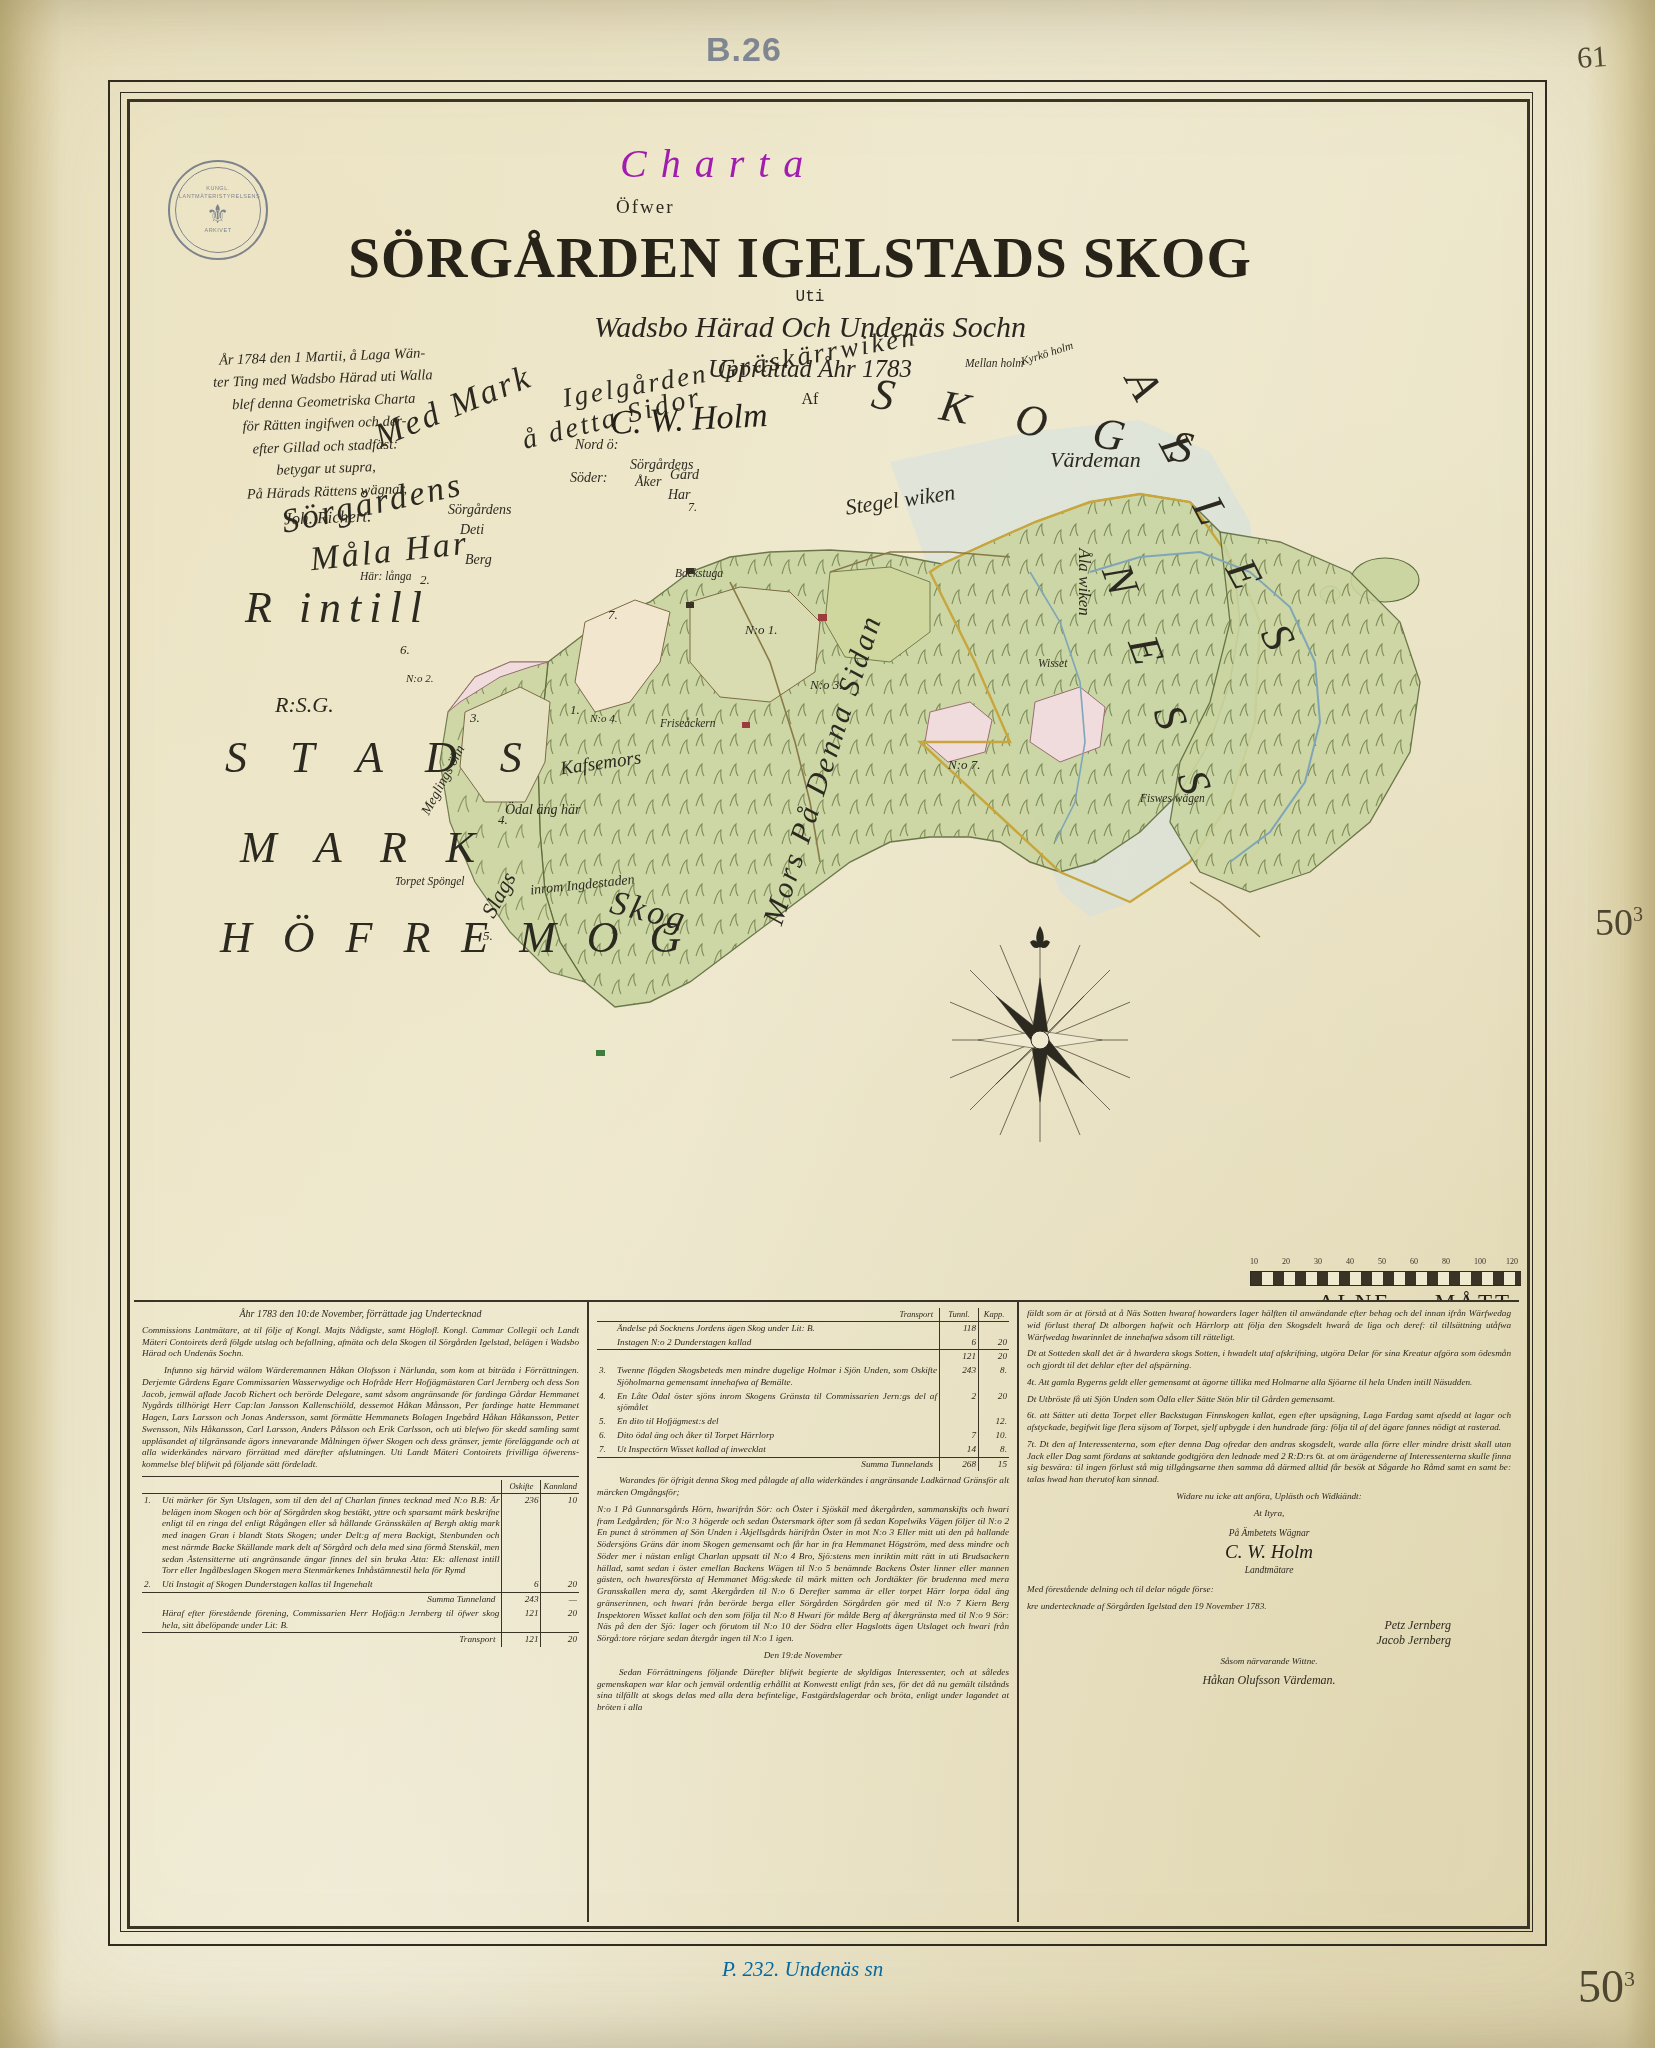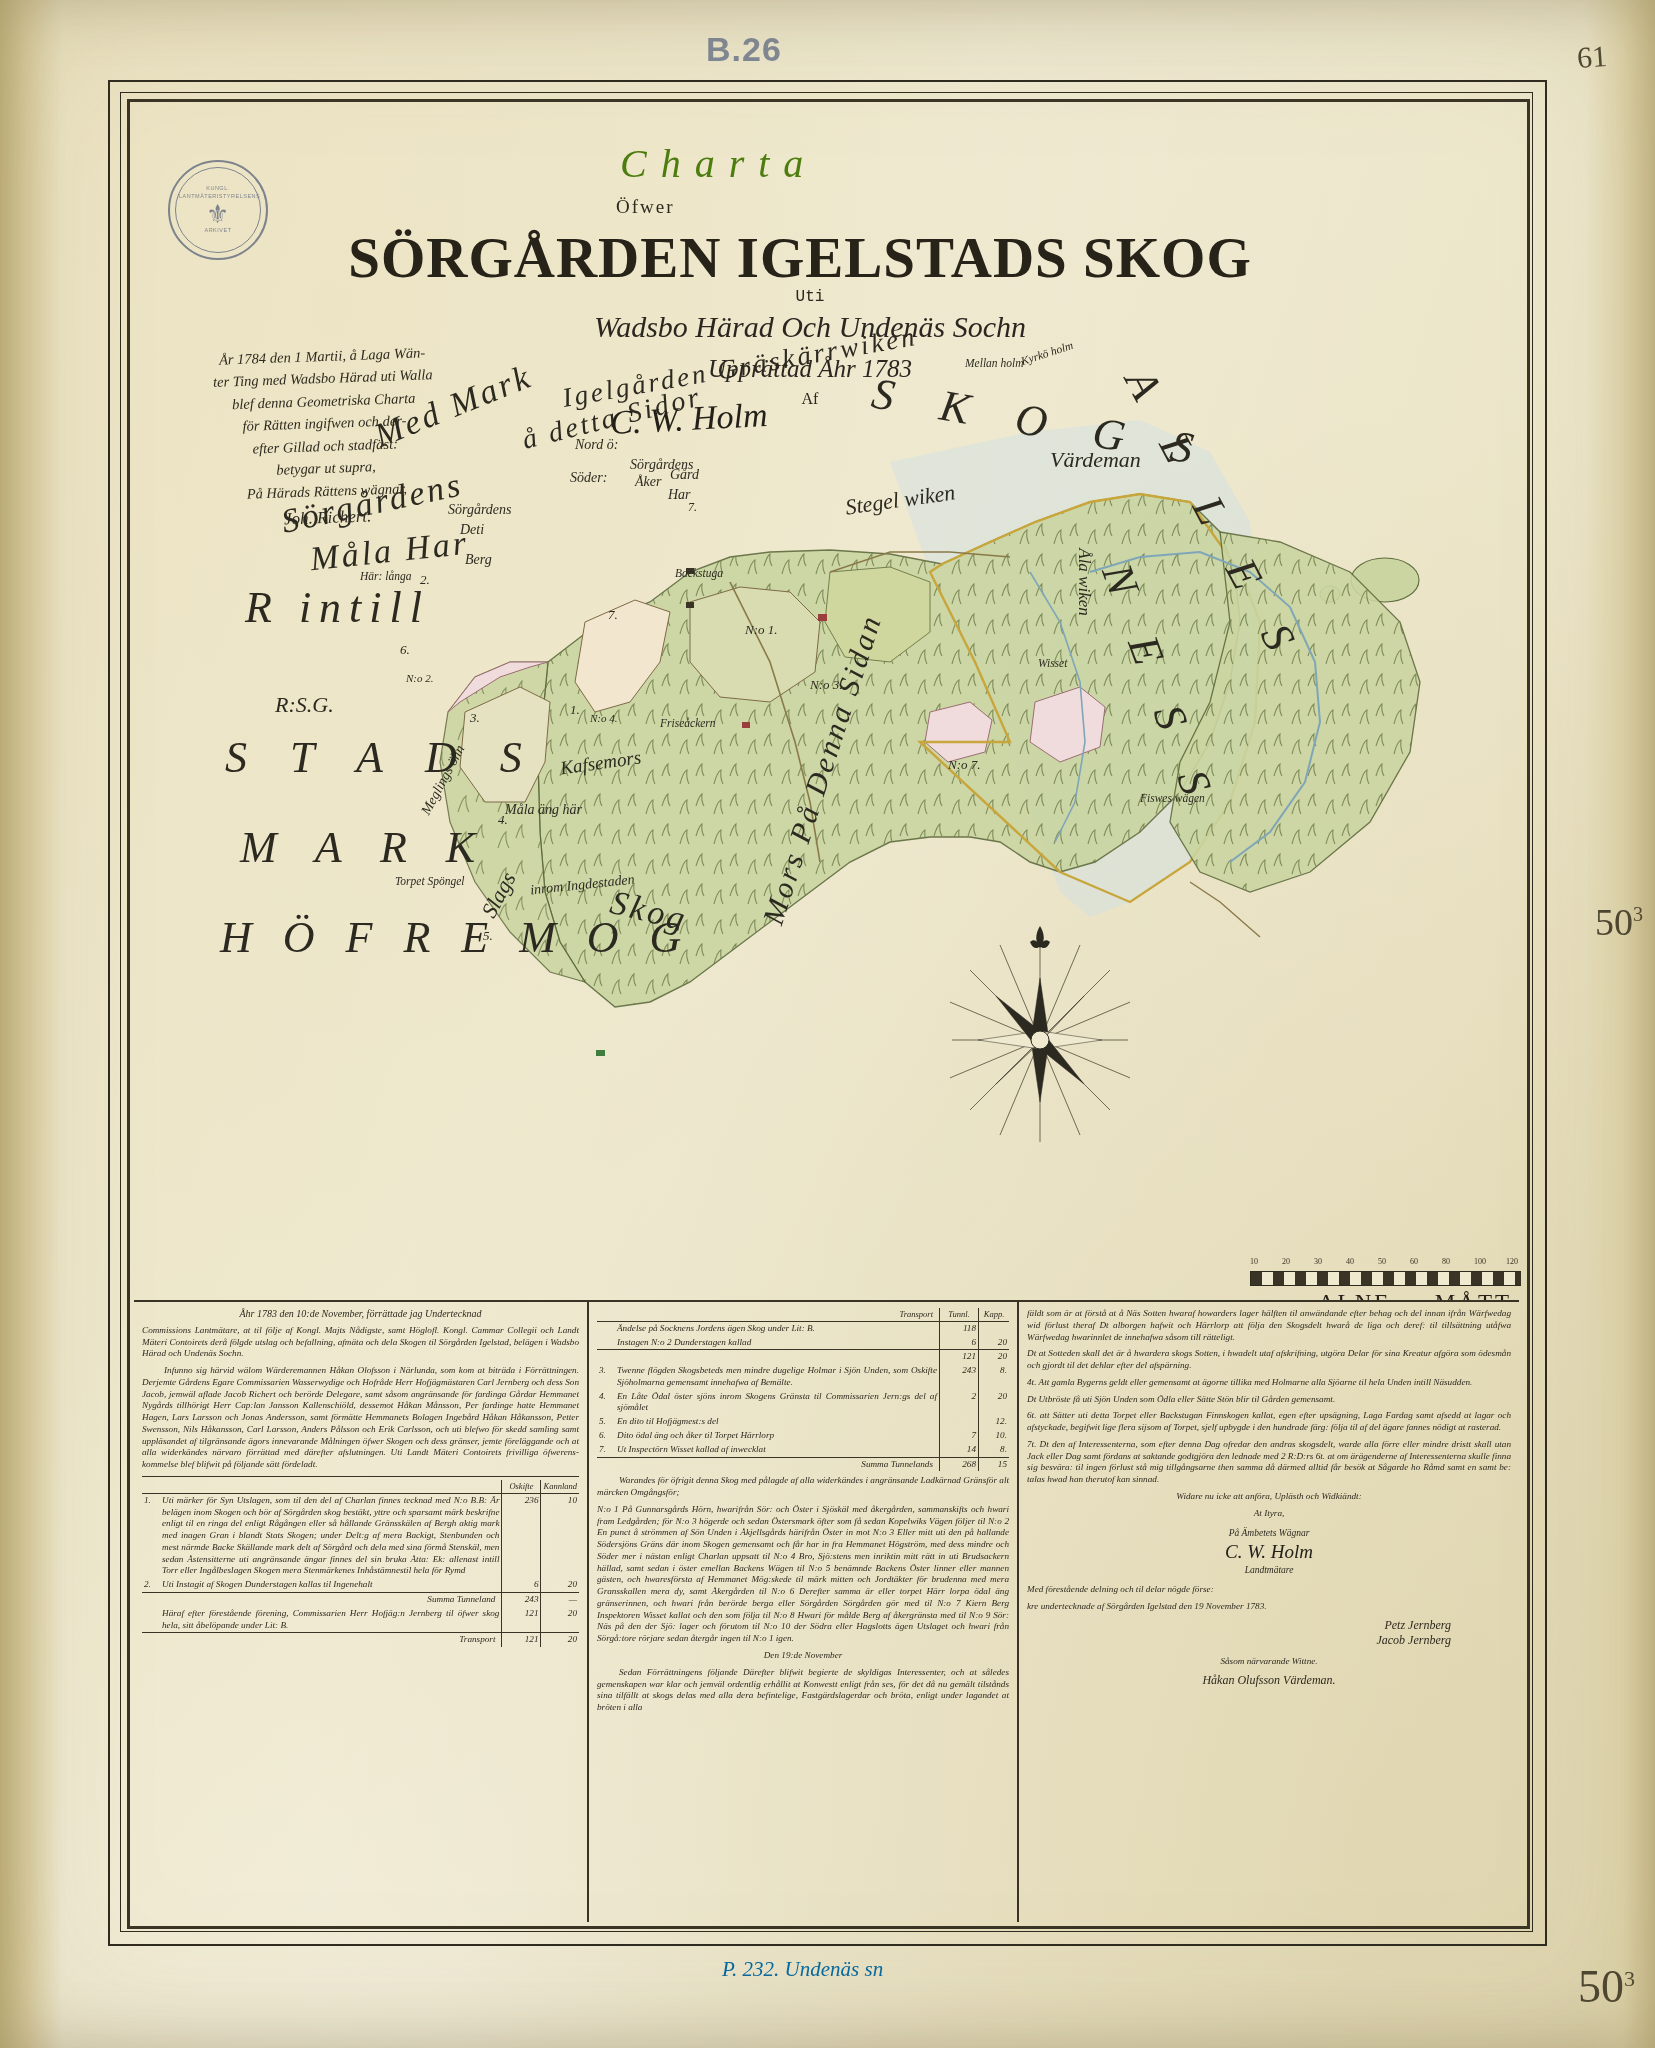--- a/index.html
+++ b/index.html
@@ -109,21 +109,21 @@
   .side-stamp-2 sup { font-size: 22px; }
 
   
   .title-charta {
     position: absolute;
     left: 620px; top: 140px;
     font-family: "Liberation Serif", serif;
     font-style: italic;
     font-size: 40px;
     letter-spacing: 14px;
-    color: #4d7c0f;
+    color: #a21caf;
   }
   .title-ofwer {
     position: absolute;
     left: 616px; top: 196px;
     font-family: "Liberation Serif", serif;
     font-size: 19px;
     letter-spacing: 2px;
     color: #2c2a20;
   }
   .title-main {
@@ -475,21 +475,21 @@
 
     <div class="mlabel small" style="left:445px; top:335px;">Nord ö:</div>
     <div class="mlabel small" style="left:440px; top:368px;">Söder:</div>
     <div class="mlabel small" style="left:500px; top:355px;">Sörgårdens</div>
     <div class="mlabel small" style="left:505px; top:372px;">Åker</div>
     <div class="mlabel small" style="left:540px; top:365px;">Gård</div>
     <div class="mlabel small" style="left:538px; top:385px;">Har</div>
     <div class="mlabel tiny" style="left:545px; top:465px;">Backstuga</div>
     <div class="mlabel tiny" style="left:530px; top:615px;">Friseåckern</div>
     <div class="mlabel med" style="left:430px; top:650px; transform:rotate(-8deg); font-size:19px;">Kafsemors</div>
-    <div class="mlabel small" style="left:375px; top:700px;">Måla äng här</div>
+    <div class="mlabel small" style="left:375px; top:700px;">Ödal äng här</div>
     <div class="mlabel small" style="left:400px; top:775px; transform:rotate(-6deg);">inrom Ingdestaden</div>
     <div class="mlabel tiny" style="left:265px; top:773px;">Torpet Spöngel</div>
     <div class="mlabel big" style="left:530px; top:650px; transform:rotate(-72deg); font-size:30px;">Mors På Denna Sidan</div>
     <div class="mlabel big" style="left:480px; top:790px; transform:rotate(14deg); font-size:34px;">Skog</div>
     <div class="mlabel med" style="left:345px; top:780px; transform:rotate(-62deg);">Slags</div>
     <div class="mlabel small" style="left:275px; top:670px; transform:rotate(-62deg);">Meglings öhn</div>
     <div class="mlabel small" style="left:318px; top:400px;">Sörgårdens</div>
     <div class="mlabel small" style="left:330px; top:420px;">Deti</div>
     <div class="mlabel small" style="left:335px; top:450px;">Berg</div>
     <div class="mlabel tiny" style="left:230px; top:468px;">Här: långa</div>

